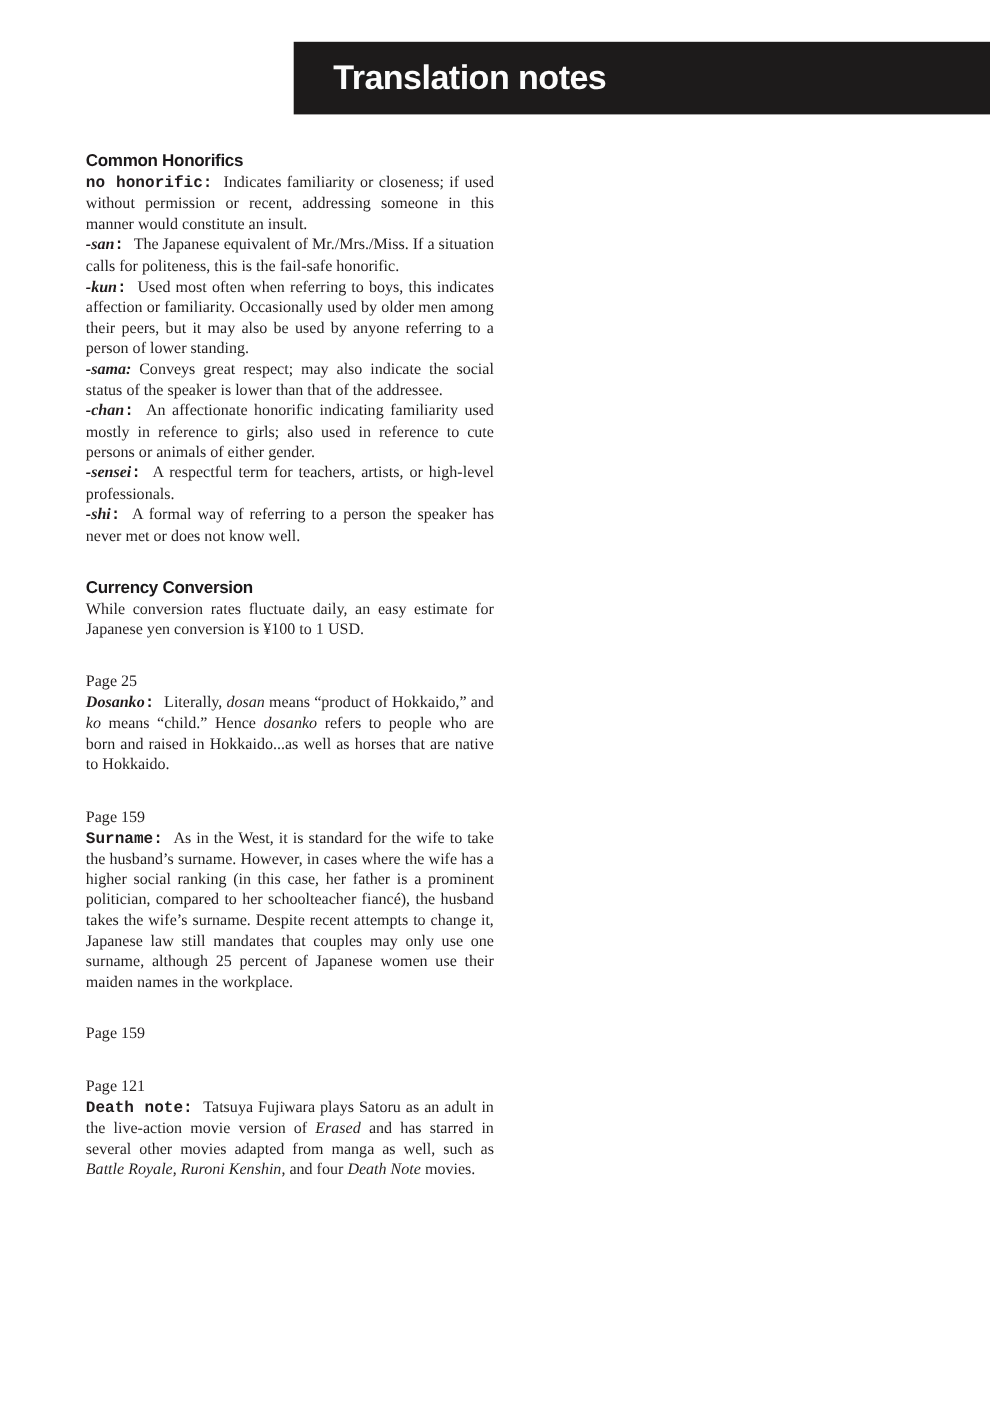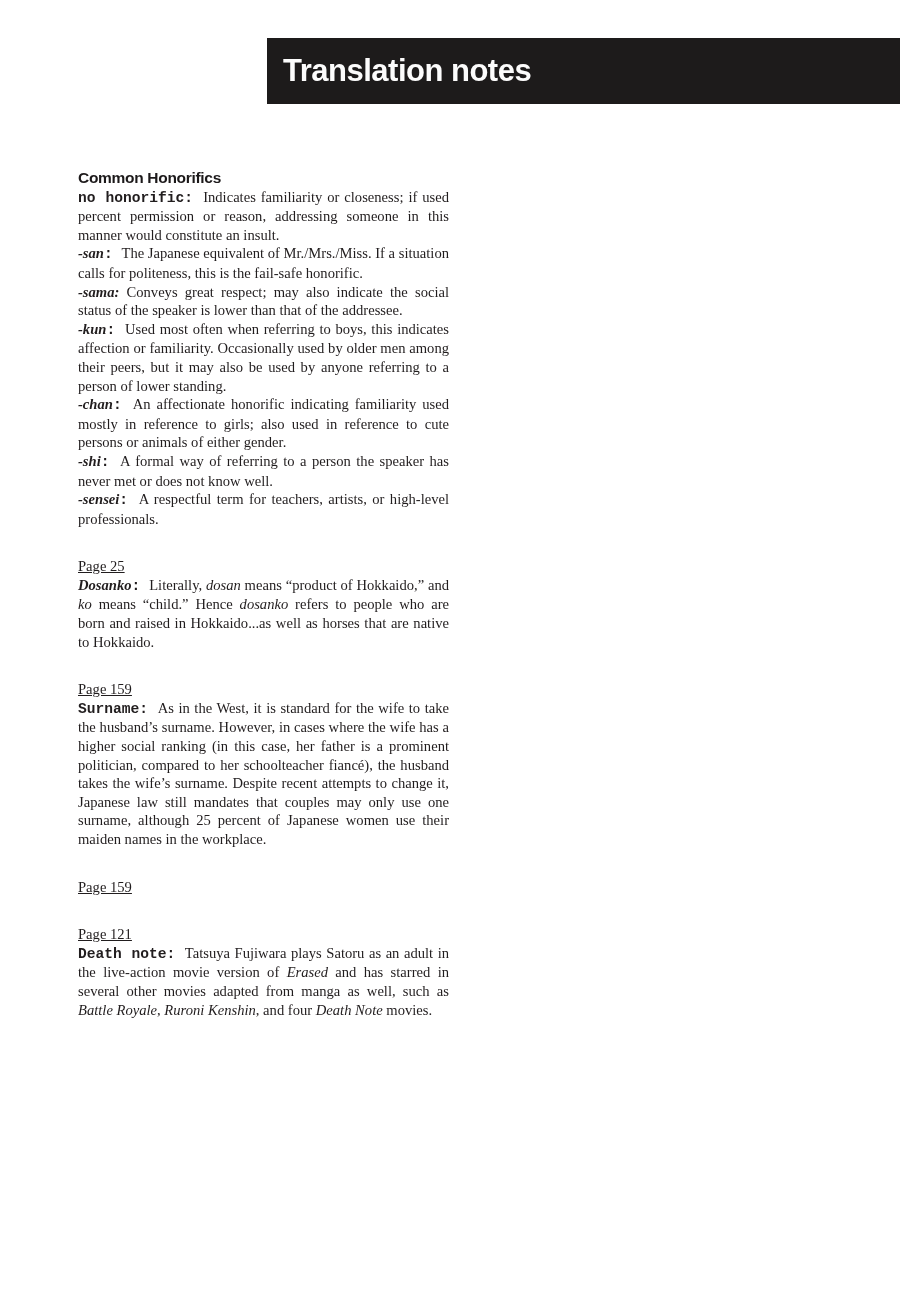--- a/index.html
+++ b/index.html
@@ -25,45 +25,43 @@
     background: #1d1b1b;
     display: flex;
     align-items: center;
   }
   .header-title {
     color: #fcfcfc;
     font-family: "Liberation Sans", sans-serif;
     font-weight: bold;
     font-size: 31px;
     letter-spacing: -0.5px;
-    padding-left: 16px;
+    padding-left: 36px;
     white-space: nowrap;
   }
   .notes-column {
     position: absolute;
     left: 78px;
     top: 138px;
     width: 371px;
-    margin-top: 31px;
   }
   .section {
     margin: 0 0 29px 0;
   }
   .section-heading {
     font-family: "Liberation Sans", sans-serif;
     font-weight: bold;
     font-size: 15.5px;
     letter-spacing: -0.3px;
     line-height: 18.6px;
     color: #1c191a;
   }
   .page-label {
     font-size: 14.6px;
     line-height: 18.6px;
-    text-decoration: underline;
   }
   p.entry {
     margin: 0;
     font-size: 14.6px;
     line-height: 18.6px;
     text-align: justify;
   }
   .run-r  { }
   .run-b  { font-weight: bold; font-family: Liberation Mono, monospace; }
   .run-i  { font-style: italic; }
@@ -72,27 +70,31 @@
 </head>
 <body>
 
 <div id="page">
   <div class="header-bar">
     <span class="header-title">Translation notes</span>
   </div>
   <div class="notes-column">
       <div class="section">
         <div class="section-heading">Common Honorifics</div>
-        <p class="entry"><span class="run-b">no honorific: </span><span class="run-r">Indicates familiarity or closeness; if used percent permission or reason, addressing someone in this manner would constitute an insult.</span></p>
+        <p class="entry"><span class="run-b">no honorific: </span><span class="run-r">Indicates familiarity or closeness; if used without permission or recent, addressing someone in this manner would constitute an insult.</span></p>
         <p class="entry"><span class="run-bi">-san</span><span class="run-b">: </span><span class="run-r">The Japanese equivalent of Mr./Mrs./Miss. If a situation calls for politeness, this is the fail-safe honorific.</span></p>
+        <p class="entry"><span class="run-bi">-kun</span><span class="run-b">: </span><span class="run-r">Used most often when referring to boys, this indicates affection or familiarity. Occasionally used by older men among their peers, but it may also be used by anyone referring to a person of lower standing.</span></p>
         <p class="entry"><span class="run-bi">-sama: </span><span class="run-r">Conveys great respect; may also indicate the social status of the speaker is lower than that of the addressee.</span></p>
-        <p class="entry"><span class="run-bi">-kun</span><span class="run-b">: </span><span class="run-r">Used most often when referring to boys, this indicates affection or familiarity. Occasionally used by older men among their peers, but it may also be used by anyone referring to a person of lower standing.</span></p>
         <p class="entry"><span class="run-bi">-chan</span><span class="run-b">: </span><span class="run-r">An affectionate honorific indicating familiarity used mostly in reference to girls; also used in reference to cute persons or animals of either gender.</span></p>
+        <p class="entry"><span class="run-bi">-sensei</span><span class="run-b">: </span><span class="run-r">A respectful term for teachers, artists, or high-level professionals.</span></p>
         <p class="entry"><span class="run-bi">-shi</span><span class="run-b">: </span><span class="run-r">A formal way of referring to a person the speaker has never met or does not know well.</span></p>
-        <p class="entry"><span class="run-bi">-sensei</span><span class="run-b">: </span><span class="run-r">A respectful term for teachers, artists, or high-level professionals.</span></p>
+      </div>
+      <div class="section">
+        <div class="section-heading">Currency Conversion</div>
+        <p class="entry"><span class="run-r">While conversion rates fluctuate daily, an easy estimate for Japanese yen conversion is ¥100 to 1 USD.</span></p>
       </div>
       <div class="section">
         <div class="page-label">Page 25</div>
         <p class="entry"><span class="run-bi">Dosanko</span><span class="run-b">: </span><span class="run-r">Literally, </span><span class="run-i">dosan</span><span class="run-r"> means “product of Hokkaido,” and </span><span class="run-i">ko</span><span class="run-r"> means “child.” Hence </span><span class="run-i">dosanko</span><span class="run-r"> refers to people who are born and raised in Hokkaido...as well as horses that are native to Hokkaido.</span></p>
       </div>
       <div class="section">
         <div class="page-label">Page 159</div>
         <p class="entry"><span class="run-b">Surname: </span><span class="run-r">As in the West, it is standard for the wife to take the husband’s surname. However, in cases where the wife has a higher social ranking (in this case, her father is a prominent politician, compared to her schoolteacher fiancé), the husband takes the wife’s surname. Despite recent attempts to change it, Japanese law still mandates that couples may only use one surname, although 25 percent of Japanese women use their maiden names in the workplace.</span></p>
       </div>
       <div class="section">

